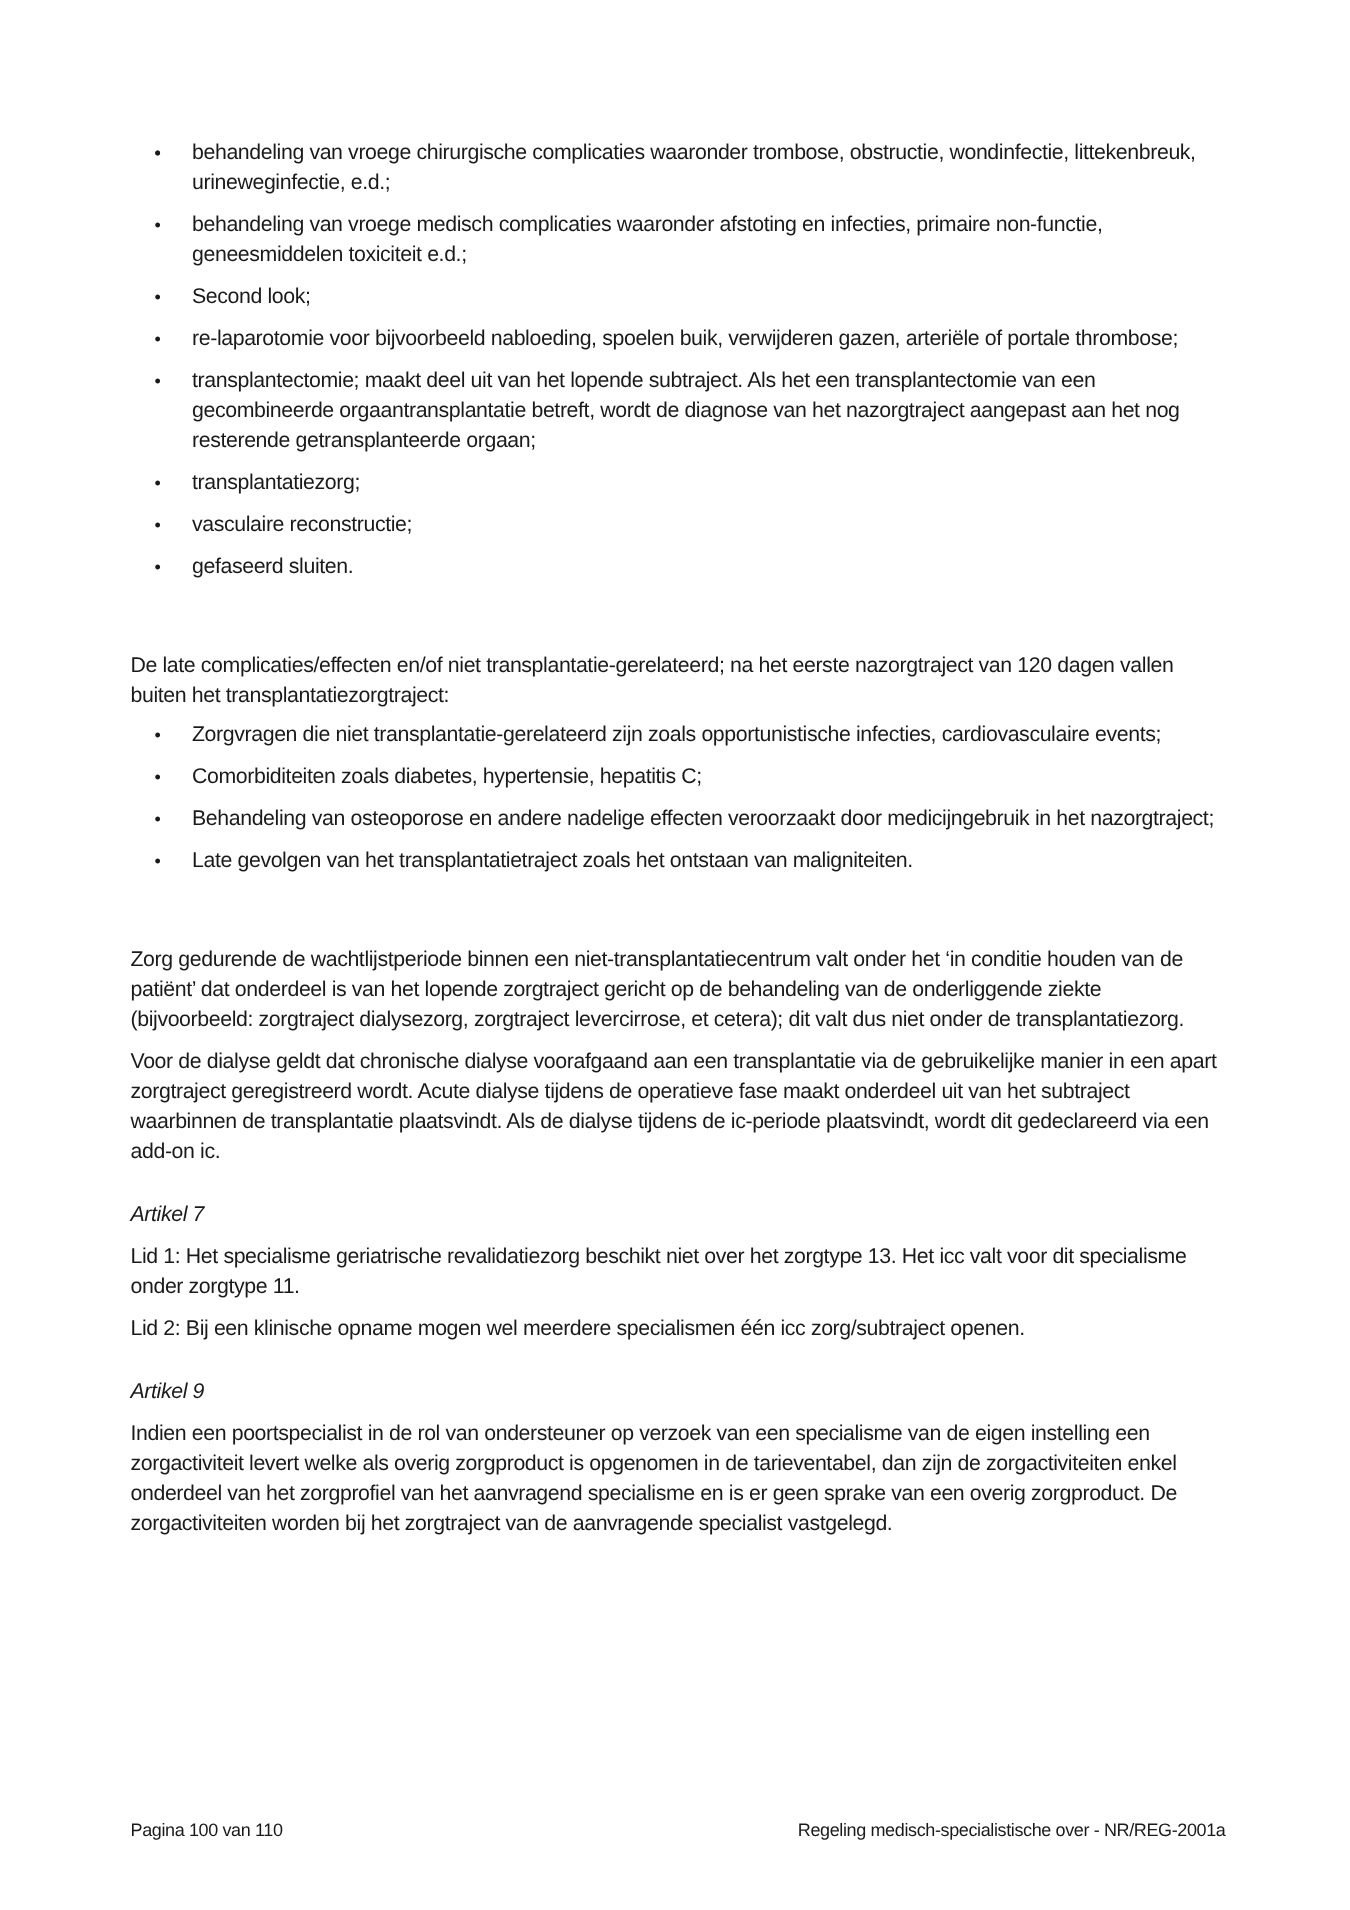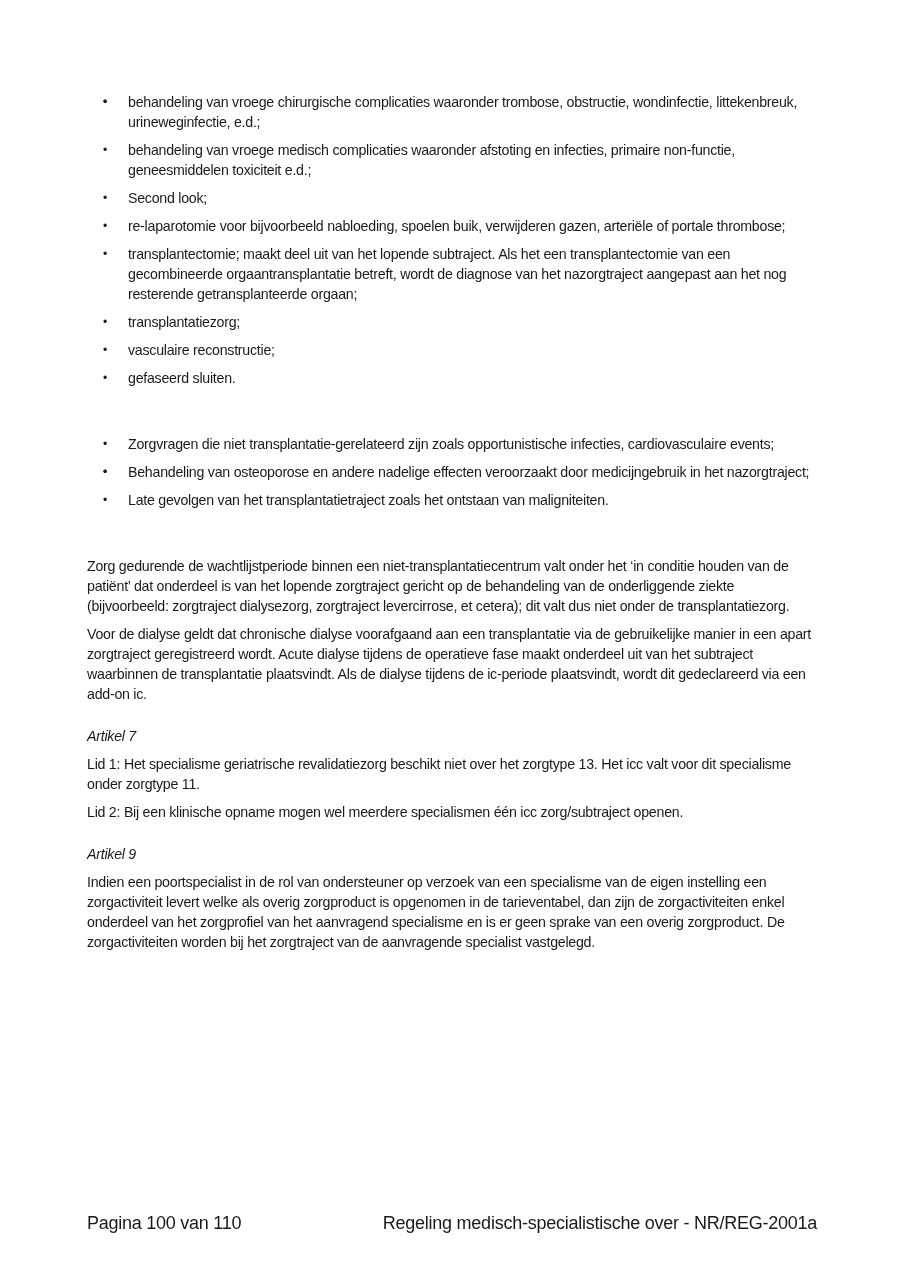--- a/index.html
+++ b/index.html
@@ -47,21 +47,21 @@
     font-style: italic;
     margin: 0 0 8px 0;
   }
   .gap-large { height: 38px; }
   .gap-med { height: 14px; }
   .footer {
     position: absolute;
     top: 1213px;
     left: 87px;
     width: 730px;
-    font-size: 18px;
+    font-size: 12px;
     letter-spacing: -0.25px;
     display: flex;
     justify-content: space-between;
   }
 </style>
 </head>
 <body>
 
 <div class="page">
 
@@ -72,24 +72,25 @@
     <li><span class="bullet">•</span><span>Second look;</span></li>
     <li><span class="bullet">•</span><span>re-laparotomie voor bijvoorbeeld nabloeding, spoelen buik, verwijderen gazen, arteriële of portale thrombose;</span></li>
     <li><span class="bullet">•</span><span>transplantectomie; maakt deel uit van het lopende subtraject. Als het een transplantectomie van een gecombineerde orgaantransplantatie betreft, wordt de diagnose van het nazorgtraject aangepast aan het nog resterende getransplanteerde orgaan;</span></li>
     <li><span class="bullet">•</span><span>transplantatiezorg;</span></li>
     <li><span class="bullet">•</span><span>vasculaire reconstructie;</span></li>
     <li><span class="bullet">•</span><span>gefaseerd sluiten.</span></li>
   </ul>
 
   <div class="gap-large"></div>
 
+  <p style="margin-bottom:6px;">De late complicaties/effecten en/of niet transplantatie-gerelateerd; na het eerste nazorgtraject van 120 dagen vallen buiten het transplantatiezorgtraject:</p>
 
   <ul class="bullets">
     <li><span class="bullet">•</span><span>Zorgvragen die niet transplantatie-gerelateerd zijn zoals opportunistische infecties, cardiovasculaire events;</span></li>
-    <li><span class="bullet">•</span></li>
+    <li><span class="bullet">•</span><span>Comorbiditeiten zoals diabetes, hypertensie, hepatitis C;</span></li>
     <li><span class="bullet">•</span><span>Behandeling van osteoporose en andere nadelige effecten veroorzaakt door medicijngebruik in het nazorgtraject;</span></li>
     <li><span class="bullet">•</span><span>Late gevolgen van het transplantatietraject zoals het ontstaan van maligniteiten.</span></li>
   </ul>
 
   <div class="gap-large"></div>
 
   <p>Zorg gedurende de wachtlijstperiode binnen een niet-transplantatiecentrum valt onder het ‘in conditie houden van de patiënt’ dat onderdeel is van het lopende zorgtraject gericht op de behandeling van de onderliggende ziekte (bijvoorbeeld: zorgtraject dialysezorg, zorgtraject levercirrose, et cetera); dit valt dus niet onder de transplantatiezorg.</p>
   <p>Voor de dialyse geldt dat chronische dialyse voorafgaand aan een transplantatie via de gebruikelijke manier in een apart zorgtraject geregistreerd wordt. Acute dialyse tijdens de operatieve fase maakt onderdeel uit van het subtraject waarbinnen de transplantatie plaatsvindt. Als de dialyse tijdens de ic-periode plaatsvindt, wordt dit gedeclareerd via een add-on ic.</p>
 
   <div class="gap-med"></div>

